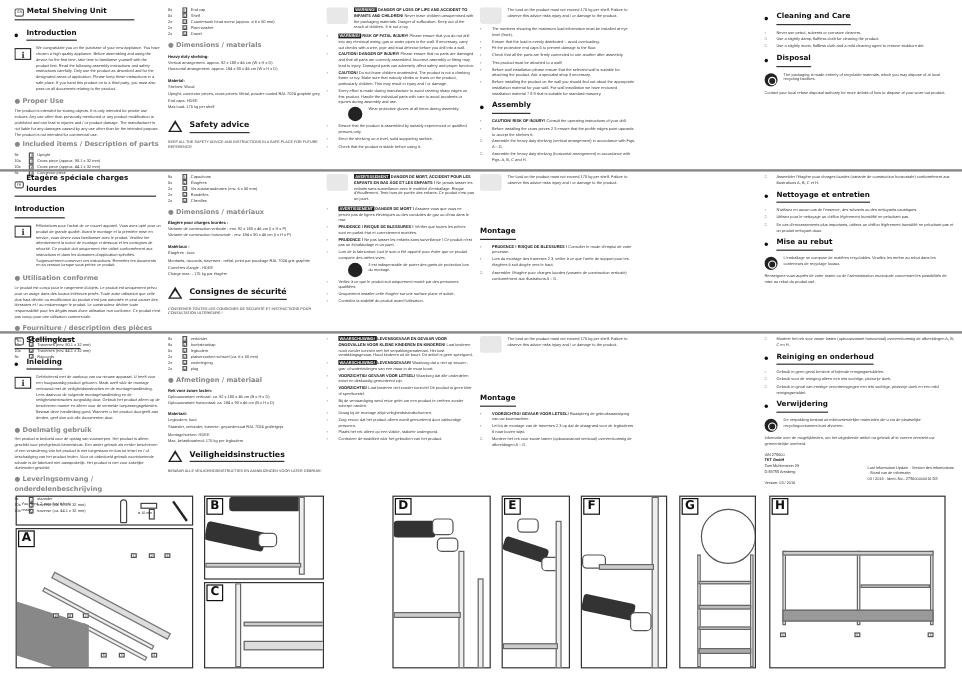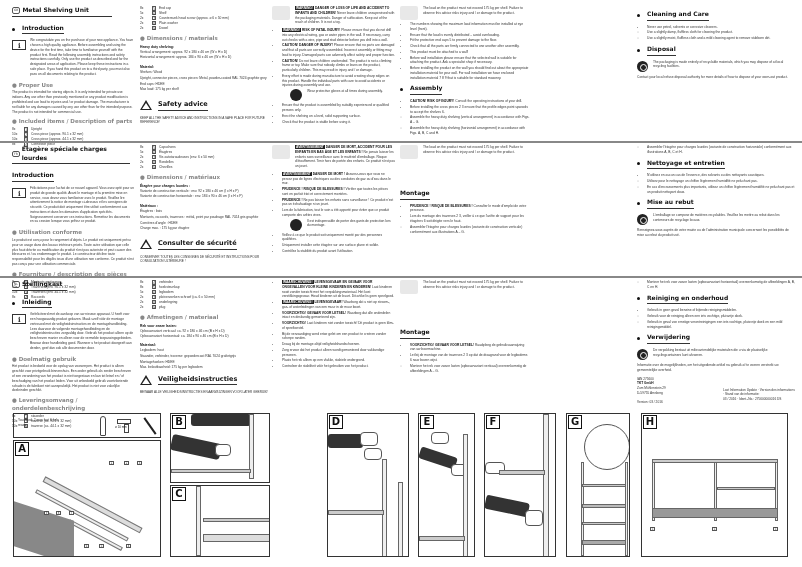--- a/index.html
+++ b/index.html
@@ -287,21 +287,21 @@
     <div class="subhead">Étagère pour charges lourdes :</div>
     <p class="para"><span>Variante de construction verticale :</span> <span>env. 92 x 180 x 46 cm (l x H x P)</span></p>
     <p class="para"><span>Variante de construction horizontale :</span> <span>env. 184 x 90 x 46 cm (l x H x P)</span></p>
     <div class="subhead" style="margin-top:5px;">Matériaux :</div>
     <p class="para"><span>Étagères :</span> <span>bois</span></p>
     <p class="para"><span>Montants, raccords, traverses :</span> <span>métal, peint par poudrage RAL 7024 gris graphite</span></p>
     <p class="para"><span>Cornières d'angle :</span> <span>HDEE</span></p>
     <p class="para"><span>Charge max. :</span> <span>175 kg par étagère</span></p>
     <div class="safety-row">
       <span class="warn-tri"></span>
-      <span class="safety-title">Consulter de sécurité</span>
+      <span class="safety-title">Consignes de sécurité</span>
     </div>
     <p class="caps">CONSERVER TOUTES LES CONSIGNES DE SÉCURITÉ ET INSTRUCTIONS POUR CONSULTATION ULTÉRIEURE !</p>
   </div>
 
   <div class="col" style="left:272px; width:123px;">
     <div class="icon-block">
       <div class="pic"></div>
       <p class="para"><span class="warn-lbl">AVERTISSEMENT</span> <span class="bold">DANGER DE MORT, ACCIDENT POUR LES ENFANTS EN BAS ÂGE ET LES ENFANTS !</span> <span>Ne jamais laisser les enfants sans surveillance avec le matériel d'emballage. Risque d'étouffement. Tenir hors de portée des enfants. Ce produit n'est pas un jouet.</span></p>
     </div>
     <ul class="bul-list">

